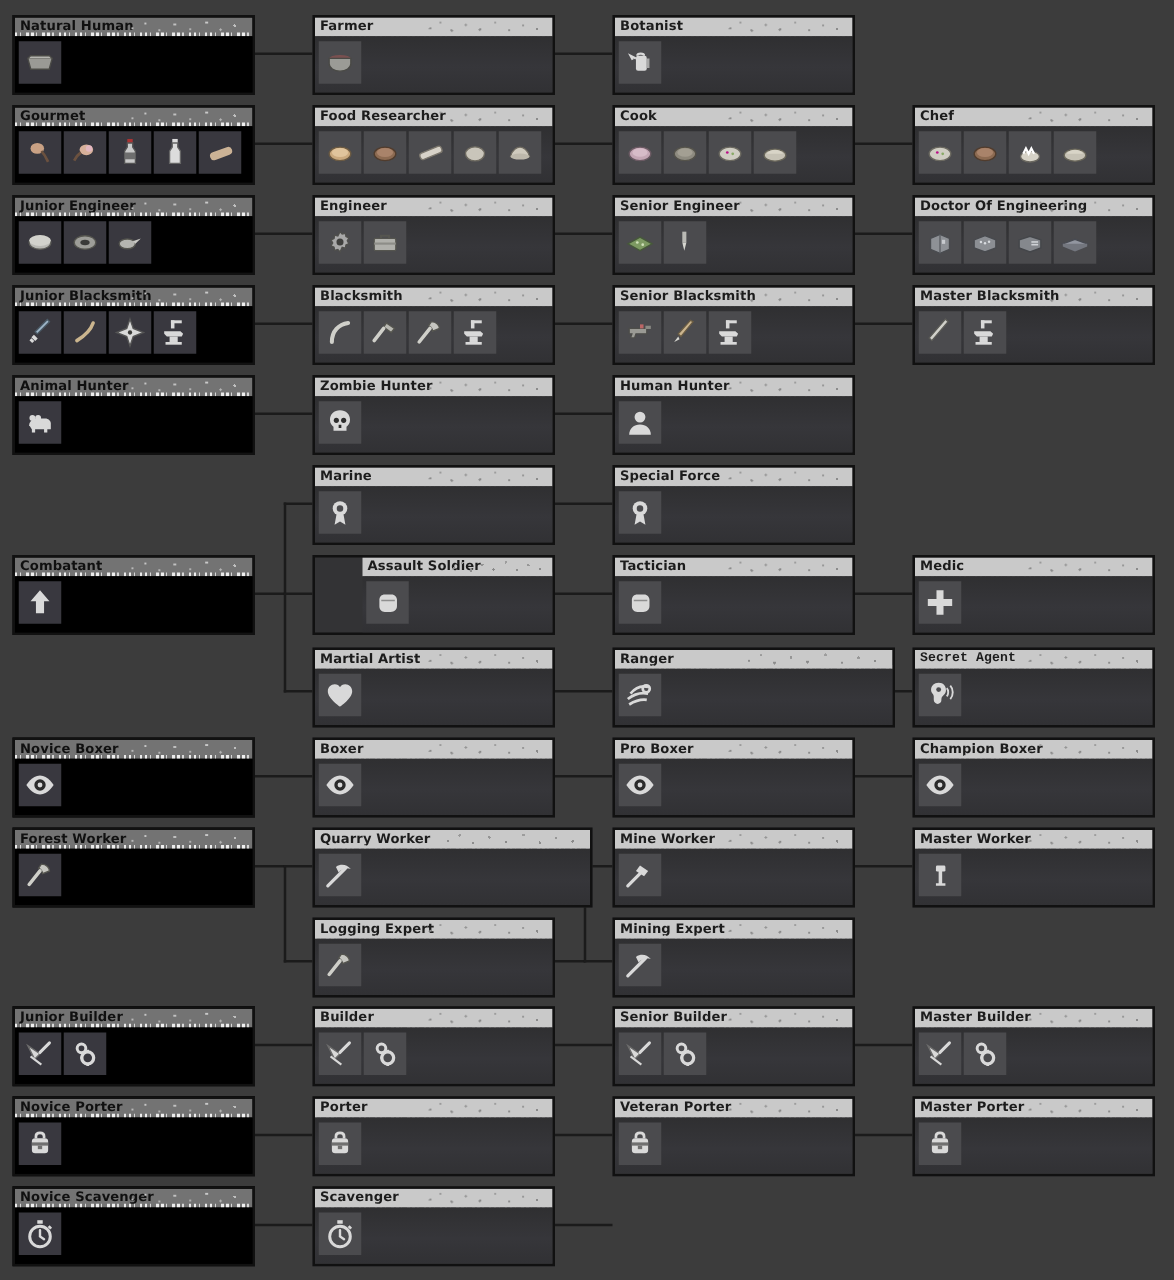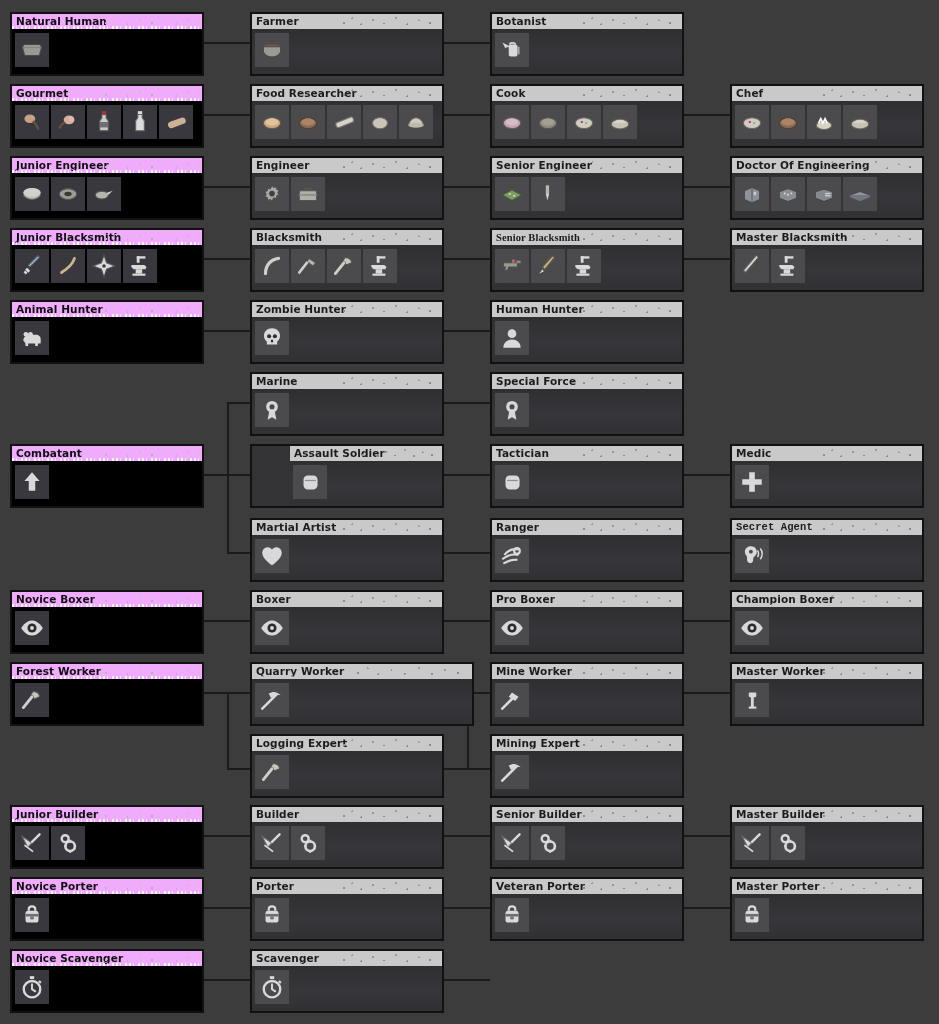--- a/index.html
+++ b/index.html
@@ -69,21 +69,21 @@
     position:relative;
     height:41px;
     display:flex;
     align-items:flex-start;
     padding:4px 0 0 3px;
     background:linear-gradient(180deg,#2f2f31 0%,#36363a 55%,#313134 100%);
   }
 
   
   .card.root{border-color:#111;background:#000;}
-  .card.root .hdr{background:#f0abfc;color:#101010;}
+  .card.root .hdr{background:#737373;color:#101010;}
   .card.root .hdr:after{
     background:
       repeating-linear-gradient(90deg,
         rgba(255,255,255,.98) 0 2px, rgba(0,0,0,0) 2px 4px,
         rgba(255,255,255,.8) 4px 5px, rgba(0,0,0,0) 5px 9px,
         rgba(255,255,255,.95) 9px 11px, rgba(0,0,0,0) 11px 13px);
     opacity:.9;
   }
   .card.root .hdr .speck{
     background:
@@ -470,21 +470,21 @@
           <svg width="26" height="26" viewBox="0 0 24 24">
             <rect x="9" y="3" width="2.6" height="6" fill="#d9d9d9"></rect>
             <rect x="9" y="3" width="8" height="2.2" fill="#d9d9d9"></rect>
             <path d="M4 11h12l2 2-1 2H6l-2-2z" fill="#d9d9d9"></path>
             <rect x="8" y="15" width="6" height="4" fill="#d9d9d9"></rect>
             <rect x="5" y="19" width="12" height="2" fill="#d9d9d9"></rect>
           </svg>
         </div>
       </div>
     </div>
-    <div class="card" style="left: 490px; top: 228px; width: 194px; font-family: Liberation Serif, serif;">
+    <div class="card" style="left: 490px; top: 228px; width: 194px;">
       <div class="hdr">Senior Blacksmith<span class="speck"></span></div>
       <div class="body">
         <div class="slot">
           <svg width="26" height="26" viewBox="0 0 24 24">
             <path d="M4 9h13v4H9l-1 3H5l1-3H4z" fill="#9a9a94" stroke="#4e4e4a"></path>
             <rect x="12" y="6" width="2.6" height="3" fill="#b66"></rect>
             <rect x="16" y="7" width="4" height="2.4" fill="#8a8a84"></rect>
           </svg>
         </div>
         <div class="slot">
@@ -630,21 +630,21 @@
     <div class="card" style="left: 250px; top: 518px; width: 194px;">
       <div class="hdr">Martial Artist<span class="speck"></span></div>
       <div class="body">
         <div class="slot">
           <svg width="26" height="26" viewBox="0 0 24 24">
             <path d="M12 20.6S3 14.6 3 9.2C3 6.2 5.3 4 8.1 4c1.8 0 3.2.9 3.9 2.2C12.7 4.9 14.1 4 15.9 4 18.7 4 21 6.2 21 9.2c0 5.4-9 11.4-9 11.4z" fill="#d9d9d9"></path>
           </svg>
         </div>
       </div>
     </div>
-    <div class="card" style="left: 490px; top: 518px; width: 194px;">
+    <div class="card" style="left: 490px; top: 518px; width: 226px;">
       <div class="hdr">Ranger<span class="speck"></span></div>
       <div class="body">
         <div class="slot">
           <svg width="26" height="26" viewBox="0 0 24 24">
             <path d="M5 11c4-5 9-6 13-5" stroke="#d9d9d9" stroke-width="2" fill="none"></path>
             <circle cx="16.6" cy="7.4" r="2.6" fill="none" stroke="#d9d9d9" stroke-width="2"></circle>
             <path d="M3 15c5-4 10-5 15-4" stroke="#d9d9d9" stroke-width="2" fill="none"></path>
             <path d="M4 19c5-3 9-4 13-3.4" stroke="#d9d9d9" stroke-width="2" fill="none"></path>
           </svg>
         </div>

